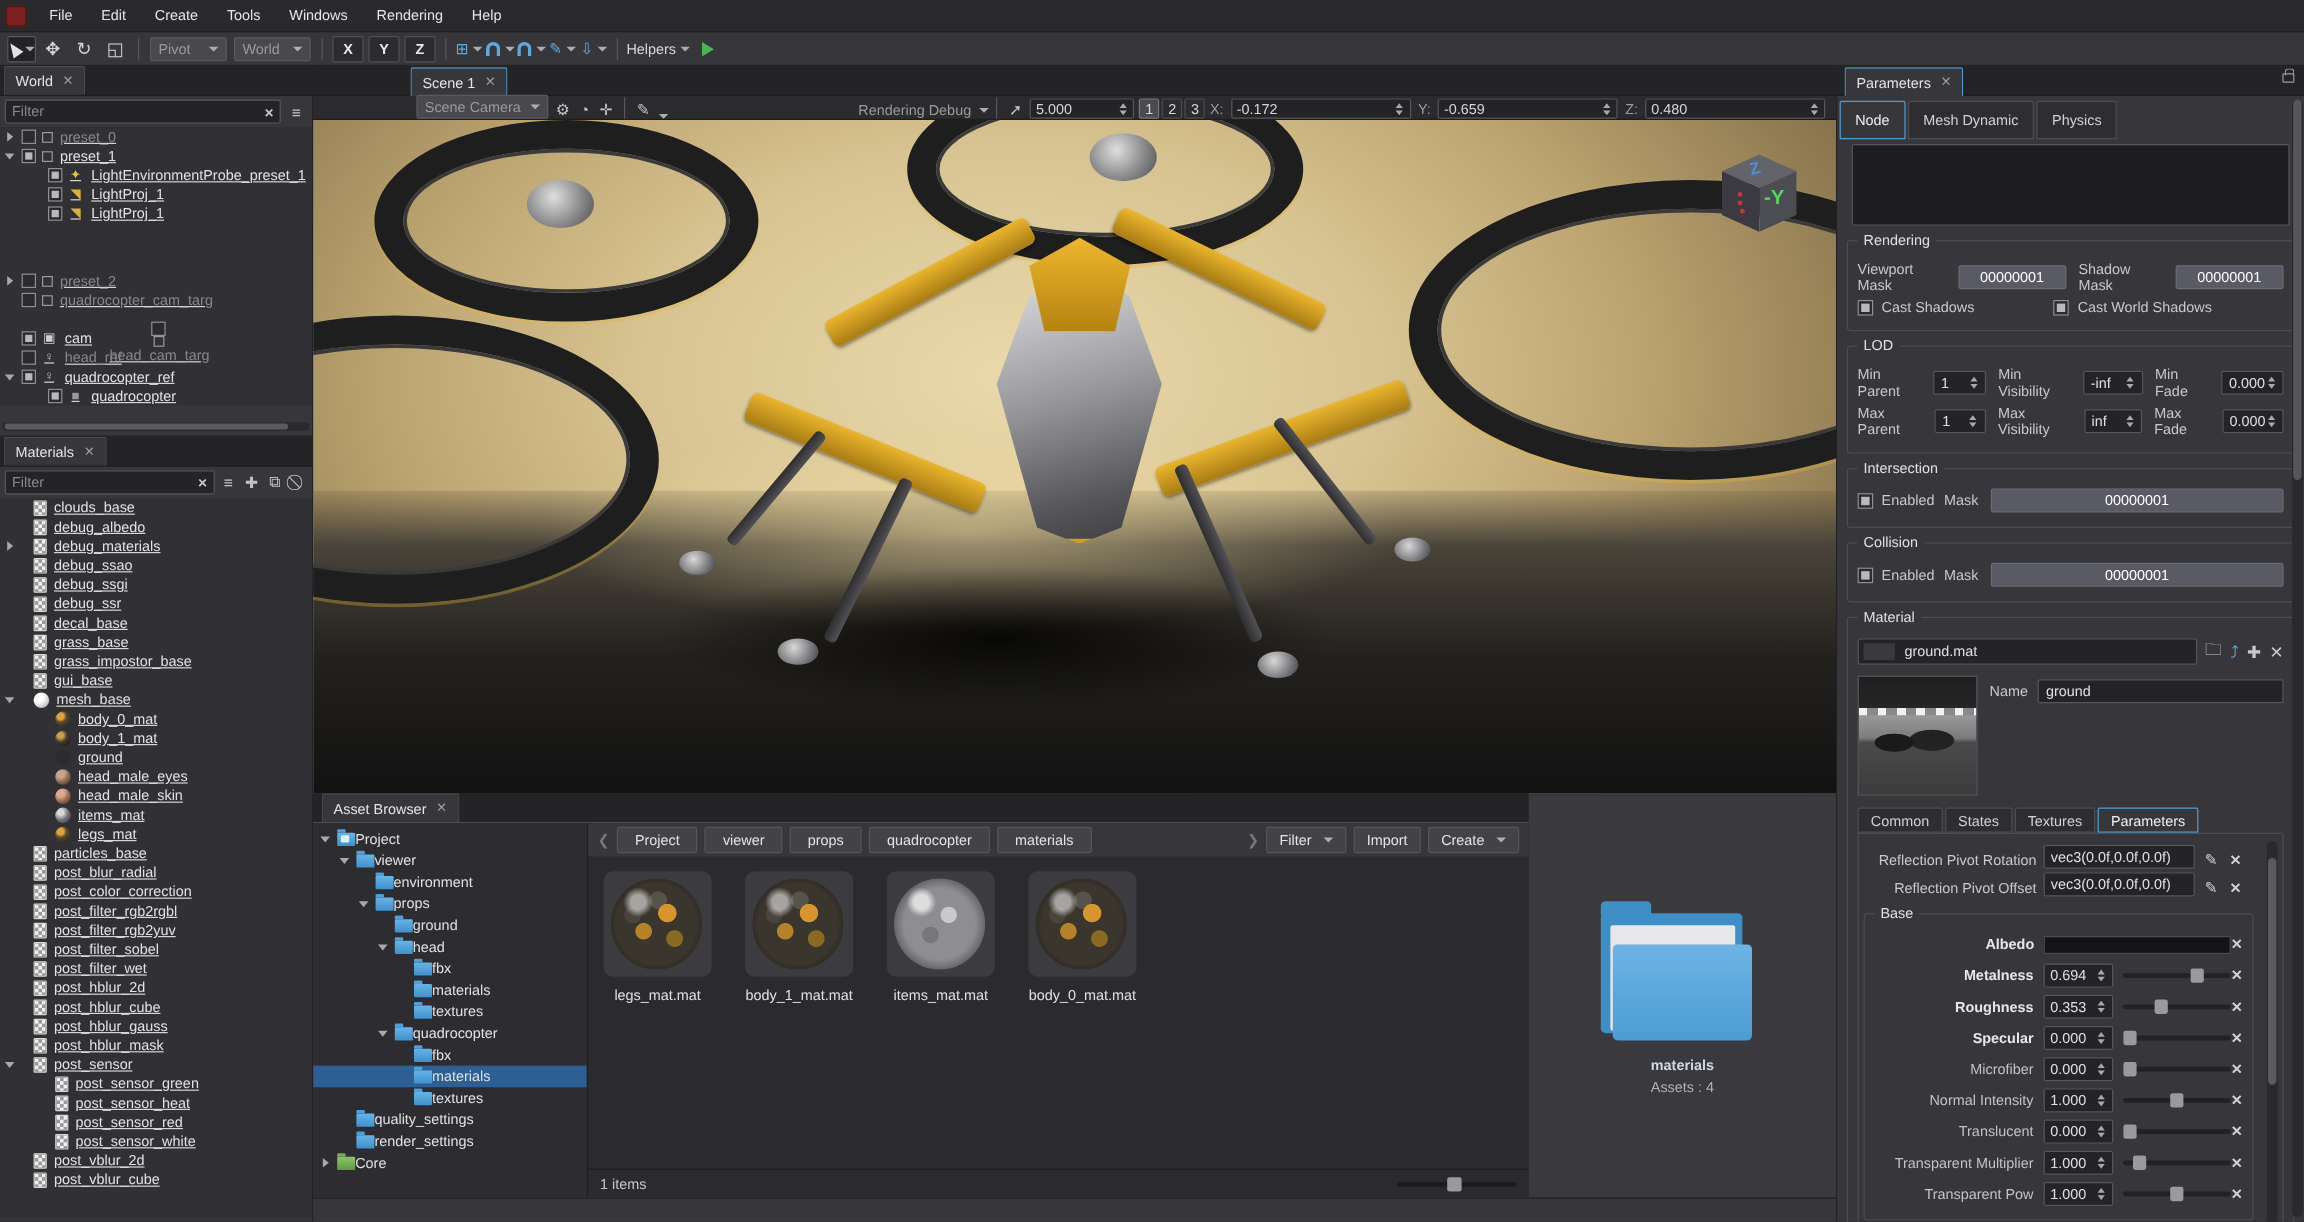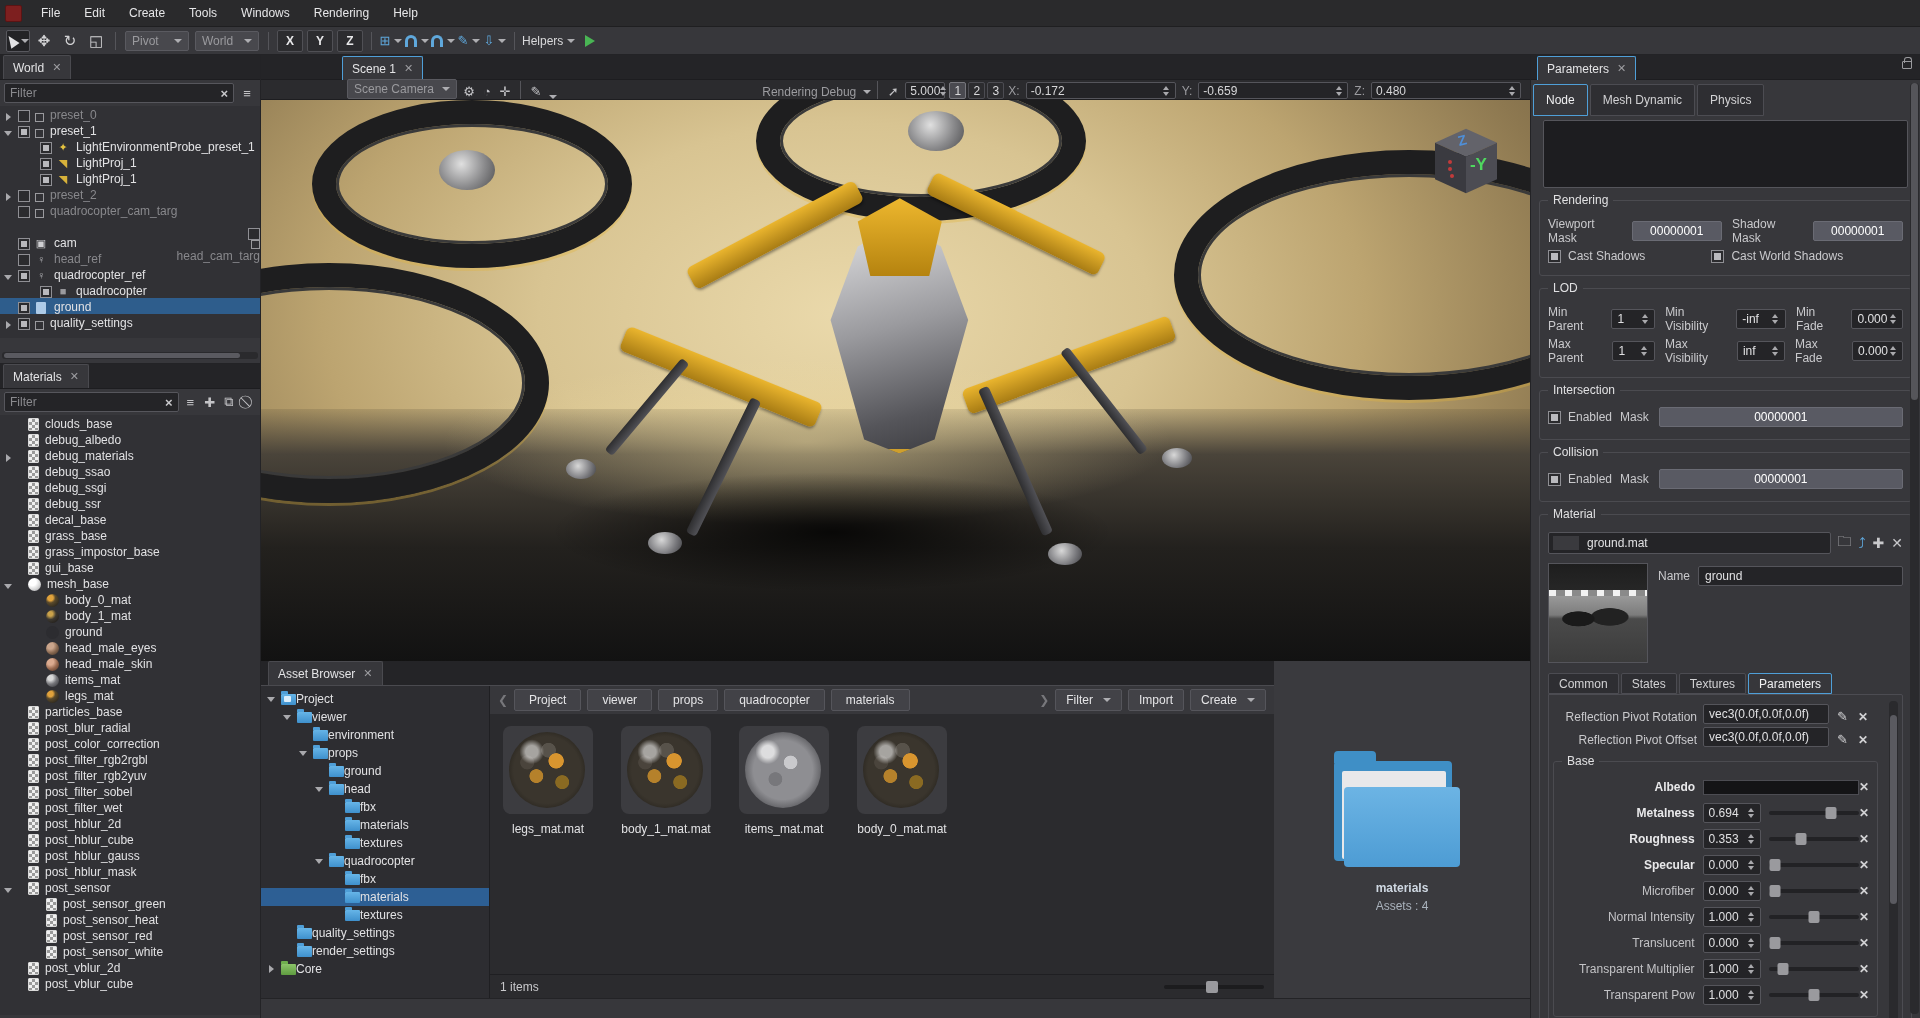--- a/index.html
+++ b/index.html
@@ -50,21 +50,21 @@
   .filter-box input::placeholder { color:#8a8a8e; }
   .xglyph { color:#c9c9cc; font-size:13px; font-weight:bold; }
   .mini-ico { color:#c3c3c6; font-size:13px; width:18px; text-align:center; }
 
   
   #world-panel { position:absolute; left:0; top:55px; width:261px; height:308px; background:#37373b; border-right:1px solid #232326; }
   #materials-panel { position:absolute; left:0; top:363px; width:261px; height:655px; background:#37373b; border-right:1px solid #232326; border-top:1px solid #232326; }
   .tree { position:relative; overflow:hidden; background:#313135; }
   #world-tree { height:232px; }
   #mat-tree { height:600px; }
-  .trow { height:16px; display:flex; align-items:flex-end; white-space:nowrap; }
+  .trow { height:16px; display:flex; align-items:center; white-space:nowrap;text-decoration:underline; }
   .trow.sel { background:#2e5d8c; }
   .trow .lbl { margin-left:6px; color:#e2e2e4; }
   .trow.dim .lbl { color:#88888c; }
   .expander { width:10px; height:10px; margin-left:4px; position:relative; flex:none; }
   .expander.closed::after { content:""; position:absolute; left:2px; top:1px; border-top:4px solid transparent;
         border-bottom:4px solid transparent; border-left:5px solid #a9a9ad; }
   .expander.open::after { content:""; position:absolute; left:0; top:3px; border-left:4px solid transparent;
         border-right:4px solid transparent; border-top:5px solid #a9a9ad; }
   .cb { width:12px; height:12px; border:1px solid #8f8f94; background:#2b2b2e; margin-left:4px; flex:none; position:relative; }
   .cb.on::after { content:""; position:absolute; left:2px; top:2px; right:2px; bottom:2px; background:#b9b9bd; }
@@ -366,21 +366,21 @@
         <span class="cb on"></span>
         <span class="w-ico w-spot">◥</span>
         <span class="lbl">LightProj_1</span>
       </div>
       <div class="trow" style="padding-left: 22px;">
         <span class="expander"></span>
         <span class="cb on"></span>
         <span class="w-ico w-spot">◥</span>
         <span class="lbl">LightProj_1</span>
       </div>
-      <div class="trow dim" style="padding-left: 0px;">
+      <div class="trow dim" style="padding-left: 0px; margin-top: 40px;">
         <span class="expander closed"></span>
         <span class="cb"></span>
         <span class="sqico"></span>
         <span class="lbl">preset_2</span>
       </div>
       <div class="trow dim" style="padding-left: 0px;">
         <span class="expander"></span>
         <span class="cb"></span>
         <span class="sqico"></span>
         <span class="lbl">quadrocopter_cam_targ</span>
@@ -687,21 +687,21 @@
   <span class="tsep"></span>
   <span class="mini-ico ico-yellow">✎</span>
   <span class="caret"></span>
   <div style="flex:1"></div>
   <div style="display:flex;align-items:center">
     <span class="vp-lbl">Rendering Debug</span>
       <span class="caret"></span>
   </div>
   <span class="tsep"></span>
   <span class="mini-ico">➚</span>
-  <div class="vp-field" style="width:40px">
+  <div class="vp-field" style="width:87px">
     <span>5.000</span>
     <span class="spin">
         <i class="up"></i>
         <i class="dn"></i>
       </span>
   </div>
   <div id="cam-buttons" style="display:flex">
       <div class="cam-num on">1</div>
       <div class="cam-num">2</div>
       <div class="cam-num">3</div>

